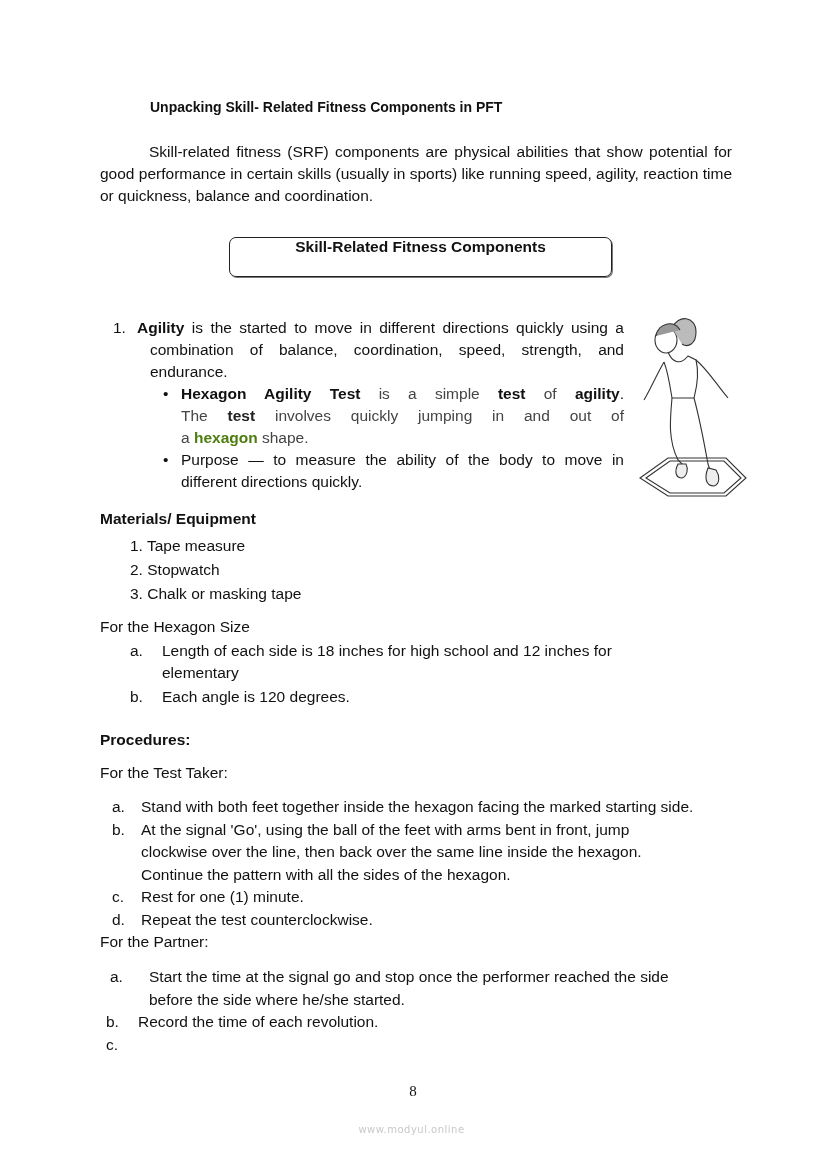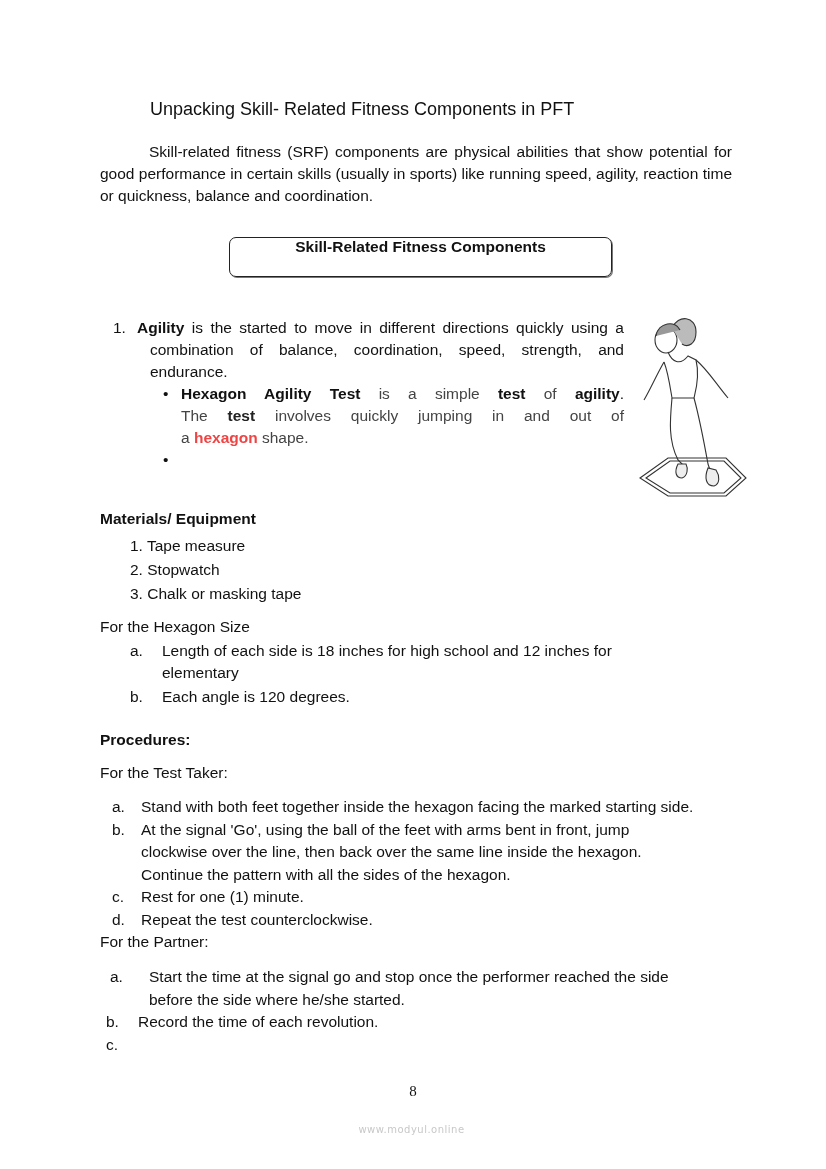--- a/index.html
+++ b/index.html
@@ -2,21 +2,21 @@
 <html><head>
 <meta charset="utf-8">
 <style>
   html, body { margin: 0; padding: 0; background: #ffffff; }
   body {
     width: 826px; height: 1169px; position: relative; overflow: hidden;
     font-family: "Liberation Sans", sans-serif; color: #111;
     font-size: 15.5px;
   }
   .abs { position: absolute; }
-  .title { left: 150px; top: 99px; font-weight: normal; font-size: 18px; }
+  .title { left: 150px; top: 99px; font-weight: bold; font-size: 14px; }
   .intro { left: 100px; top: 141px; width: 632px; line-height: 22px; text-align: justify; }
   .intro .indent { display: inline-block; width: 49px; }
   .box {
     left: 229px; top: 237px; width: 381px; height: 38px;
     border: 1.5px solid #222; border-radius: 7px;
     display: flex; align-items: flex-start; justify-content: center;
     font-weight: bold; box-shadow: 1px 1px 0 #777;
   }
   .agility { left: 113px; top: 317px; width: 511px; line-height: 22px; }
   .agility .num { position: absolute; left: 0; top: 0; }
@@ -60,24 +60,25 @@
     <span class="jline" style="margin-left:13px;">combination of balance, coordination, speed, strength, and</span>
     <span style="display:block;margin-left:13px;">endurance.</span>
   </div>
 </div>
 
 <div class="abs bullets">
   <div class="bullet">
     <span class="dot">•</span>
     <span class="jline"><b>Hexagon Agility Test</b><span class="gray"> is a simple </span><b>test</b><span class="gray"> of </span><b>agility</b><span>.</span></span>
     <span class="jline gray"><span>The </span><b style="color:#222">test</b><span> involves quickly jumping in and out of</span></span>
-    <span style="display:block" class="gray"><span>a </span><b style="color:#ef4444">hexagon</b><span> shape.</span></span>
+    <span style="display:block" class="gray"><span>a </span><b style="color:#4d7c0f">hexagon</b><span> shape.</span></span>
   </div>
   <div class="bullet">
     <span class="dot">•</span>
+    <span>Purpose — to measure the ability of the body to move in different directions quickly.</span>
   </div>
 </div>
 
 <svg class="abs figure" viewBox="0 0 110 195" xmlns="http://www.w3.org/2000/svg">
   <g fill="none" stroke="#333" stroke-width="1.1">
     <path d="M2 168 L30 148 L88 148 L108 168 L88 186 L30 186 Z"></path>
     <path d="M8 168 L32 151 L86 151 L103 168 L86 183 L32 183 Z"></path>
     <ellipse cx="28" cy="30" rx="11" ry="13"></ellipse>
     <path d="M34 18 C40 4 58 6 58 22 C58 34 50 38 44 34" fill="#bbb"></path>
     <path d="M18 26 C20 12 38 10 42 20" fill="#999"></path>

